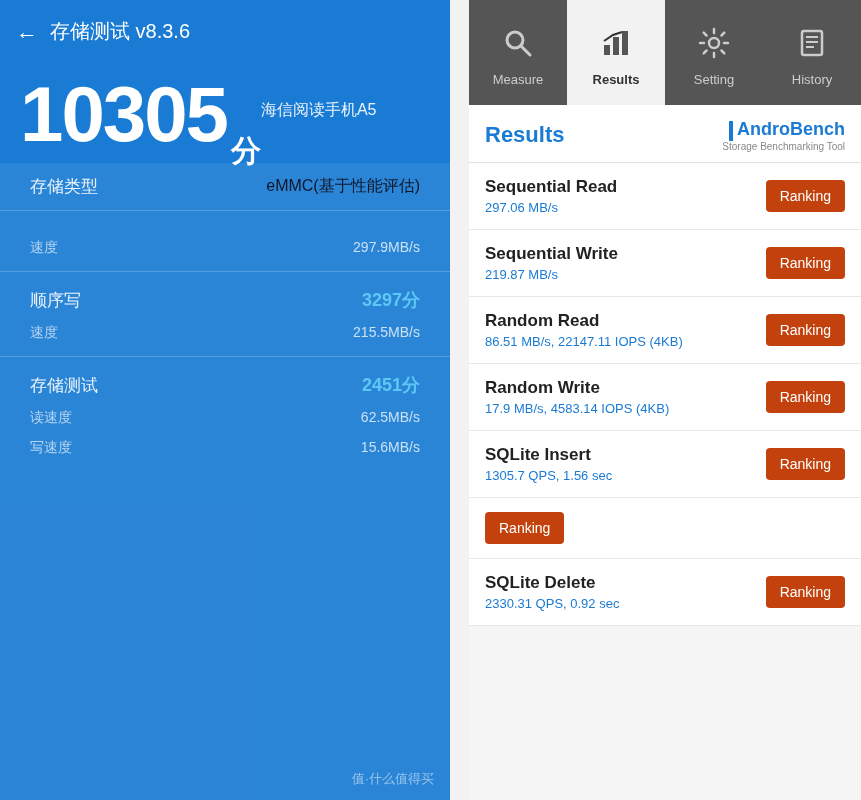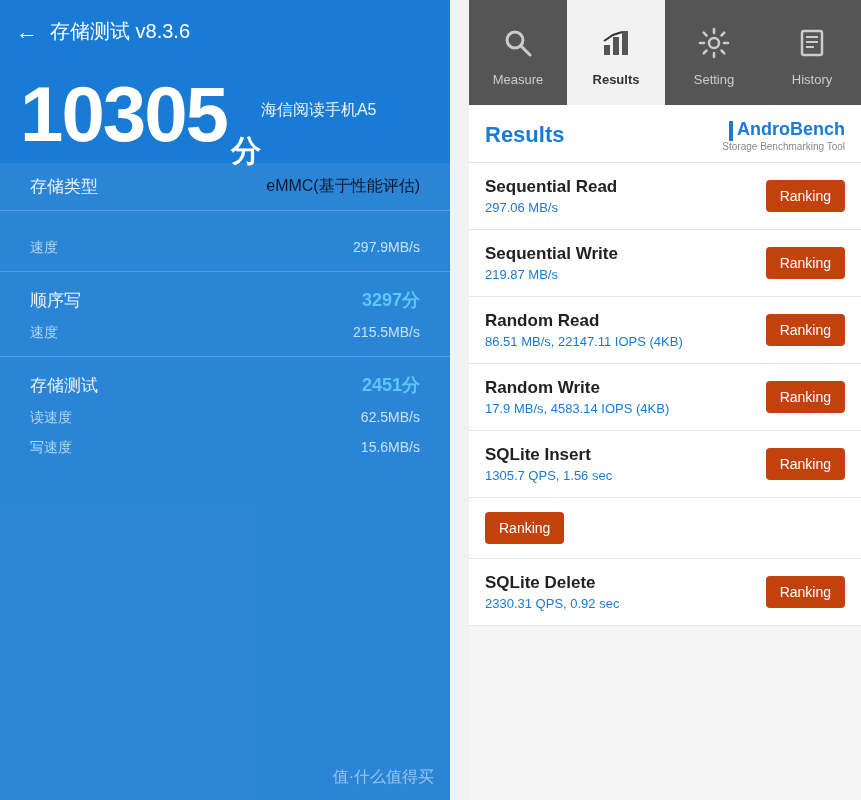--- a/index.html
+++ b/index.html
@@ -144,21 +144,21 @@
     .storage-type-value {
       font-size: 16px;
       color: #0f172a;
       font-weight: 500;
     }
 
     .watermark {
       position: absolute;
       bottom: 12px;
       right: 16px;
-      font-size: 16px;
+      font-size: 13px;
       color: rgba(255,255,255,0.5);
     }
 
     
     .right-panel {
       width: 411px;
       height: 800px;
       background: #f2f2f2;
       display: flex;
       flex-direction: column;

